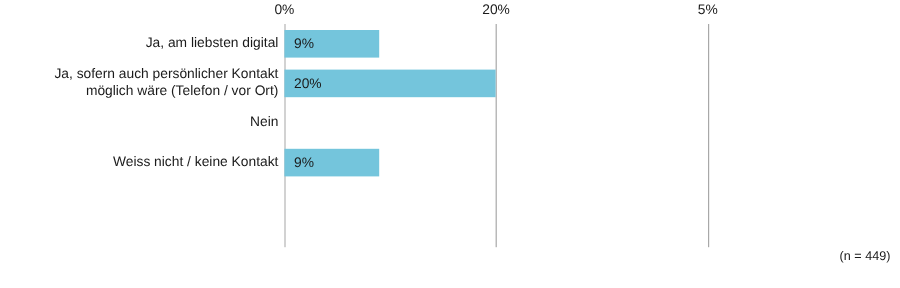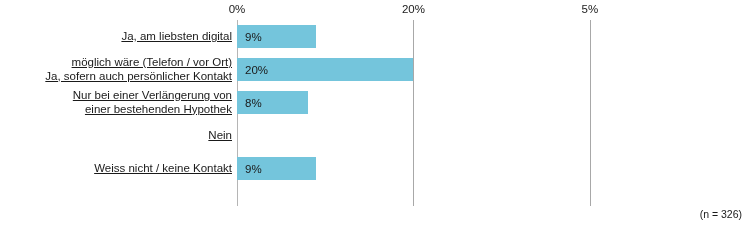--- a/index.html
+++ b/index.html
@@ -77,21 +77,20 @@
     display: flex;
     align-items: center;
     justify-content: flex-end;
     text-align: right;
     font-size: 11.5px;
     line-height: 13.5px;
     color: #1a1a1a;
   }
   .row-label span {
     display: block;
-    text-decoration: underline;
   }
   .bar-area {
     position: absolute;
     left: 237px;
     top: 0;
     right: 0;
     height: 33px;
   }
   .bar {
     position: absolute;
@@ -145,39 +144,27 @@
           </div>
         </div>
         <div class="bar-area">
           <div class="bar" style="width: 79.38px; background: rgb(116, 197, 220);"></div>
           <div class="bar-value">9%</div>
         </div>
       </div>
       <div class="row">
         <div class="row-label">
           <div>
+            <span>Ja, sofern auch persönlicher Kontakt</span>
             <span>möglich wäre (Telefon / vor Ort)</span>
-            <span>Ja, sofern auch persönlicher Kontakt</span>
           </div>
         </div>
         <div class="bar-area">
           <div class="bar" style="width: 176.4px; background: rgb(116, 197, 220);"></div>
           <div class="bar-value">20%</div>
-        </div>
-      </div>
-      <div class="row">
-        <div class="row-label">
-          <div>
-            <span>Nur bei einer Verlängerung von</span>
-            <span>einer bestehenden Hypothek</span>
-          </div>
-        </div>
-        <div class="bar-area">
-          <div class="bar" style="width: 70.56px; background: rgb(116, 197, 220);"></div>
-          <div class="bar-value">8%</div>
         </div>
       </div>
       <div class="row">
         <div class="row-label">
           <div>
             <span>Nein</span>
           </div>
         </div>
       </div>
       <div class="row">
@@ -186,14 +173,14 @@
             <span>Weiss nicht / keine Kontakt</span>
           </div>
         </div>
         <div class="bar-area">
           <div class="bar" style="width: 79.38px; background: rgb(116, 197, 220);"></div>
           <div class="bar-value">9%</div>
         </div>
       </div>
     </div>
 
-  <div class="footnote">(n = 326)</div>
+  <div class="footnote">(n = 449)</div>
 </div>
 
 </body></html>

